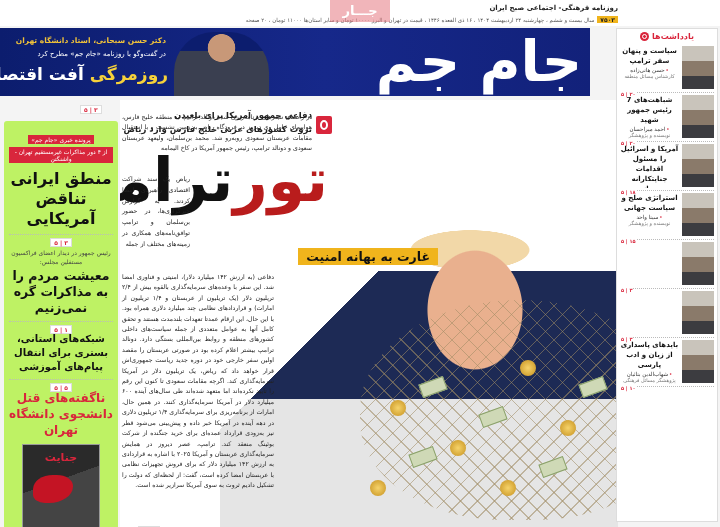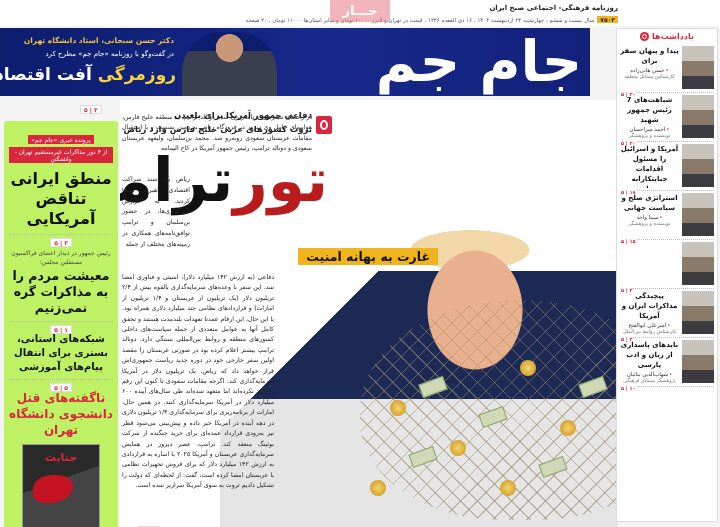--- a/index.html
+++ b/index.html
@@ -11,21 +11,21 @@
   
   .topstrip { position: absolute; top: 0; left: 0; width: 720px; height: 26px; background: #fff; }
   .tagline { position: absolute; top: 4px; right: 102px; font-size: 7px; font-weight: bold; color: #222; }
   .issue-line { position: absolute; top: 16px; right: 102px; font-size: 5.5px; color: #555; white-space: nowrap; display: flex; gap: 3px; align-items: center; }
   .issue-num { background: #f0b41c; color: #222; font-weight: bold; padding: 0 3px; font-size: 6px; }
   .watermark { position: absolute; top: 0; left: 330px; width: 60px; height: 22px; background: rgba(230,120,130,.55); color: #fff; font-weight: bold; font-size: 13px; text-align: center; line-height: 22px; }
 
   
   .masthead { position: absolute; top: 28px; left: 0; width: 590px; height: 68px; background: linear-gradient(90deg,#0c1d6e 0%,#16288a 55%,#12217a 100%); overflow: hidden; }
   .logo { position: absolute; right: 8px; top: 2px; font-size: 56px; font-weight: 900; color: #fff; letter-spacing: -2px; font-family: "DejaVu Sans", sans-serif; line-height: 64px; }
-  .interview { position: absolute; left: 12px; top: 0; width: 260px; height: 57px; }
+  .interview { position: absolute; left: 4px; top: 0; width: 260px; height: 57px; }
   .interview .kicker { position: absolute; right: 98px; top: 8px; font-size: 7.5px; color: #f0c23a; font-weight: bold; white-space: nowrap; }
   .interview .kicker2 { position: absolute; right: 98px; top: 22px; font-size: 7px; color: #fff; white-space: nowrap; }
   .interview .title { position: absolute; right: 96px; top: 36px; font-size: 17px; font-weight: 900; color: #fff; white-space: nowrap; }
   .interview .title .hl { color: #f7d23a; }
   .interview .person { position: absolute; left: 170px; top: 4px; width: 95px; height: 64px; background: radial-gradient(ellipse at 50% 25%, #c89878 0 20%, transparent 21%), linear-gradient(180deg,#0c1d6e 0 30%, #3a3f50 30% 100%); border-radius: 40px 40px 0 0; }
 
   .pagetag { display: inline-block; font-size: 6px; color: #d9263c; font-weight: bold; background: #fff; padding: 0 3px; border: 1px solid #ddd; }
 
   
   .leftcol { position: absolute; left: 4px; top: 121px; width: 114px; height: 410px; background: #bef264; border-radius: 3px; padding: 6px 5px; text-align: center; }
@@ -161,21 +161,21 @@
 
   <div class="rightcol">
     <div class="rc-title">
       <span>یادداشت‌ها</span>
       <span class="rc-icon"></span>
     </div>
 
     <div class="note" style="flex-direction:row">
       <div class="photo"></div>
       <div class="txt">
-        <div class="nt">پیدا و پنهان سفر برای</div>
+        <div class="nt">سیاست و پنهان سفر ترامپ</div>
         <div class="au">حسن هانی‌زاده</div>
         <div class="ro">کارشناس مسائل منطقه</div>
       </div>
       <span class="pg">۲۰ | ۵</span>
     </div>
     <div class="note">
       <div class="photo"></div>
       <div class="txt">
         <div class="nt">شباهت‌های 7 رئیس جمهور شهید</div>
         <div class="au">احمد میراحسان</div>
@@ -199,25 +199,20 @@
         <div class="ro">نویسنده و پژوهشگر</div>
       </div>
       <span class="pg">۱۵ | ۵</span>
     </div>
     <div class="note">
       <div class="photo"></div>
       <span class="pg">۳ | ۵</span>
     </div>
     <div class="note">
       <div class="photo"></div>
-      <div class="txt">
-        <div class="nt">پیچیدگی مذاکرات ایران و آمریکا</div>
-        <div class="au">امیرعلی ابوالفتح</div>
-        <div class="ro">کارشناس روابط بین‌الملل</div>
-      </div>
       <span class="pg">۳ | ۵</span>
     </div>
     <div class="note">
       <div class="photo"></div>
       <div class="txt">
         <div class="nt">بایدهای پاسداری از زبان و ادب پارسی</div>
         <div class="au">شهاب‌الدین بنائیان</div>
         <div class="ro">پژوهشگر مسائل فرهنگی</div>
       </div>
       <span class="pg">۱۰ | ۵</span>

